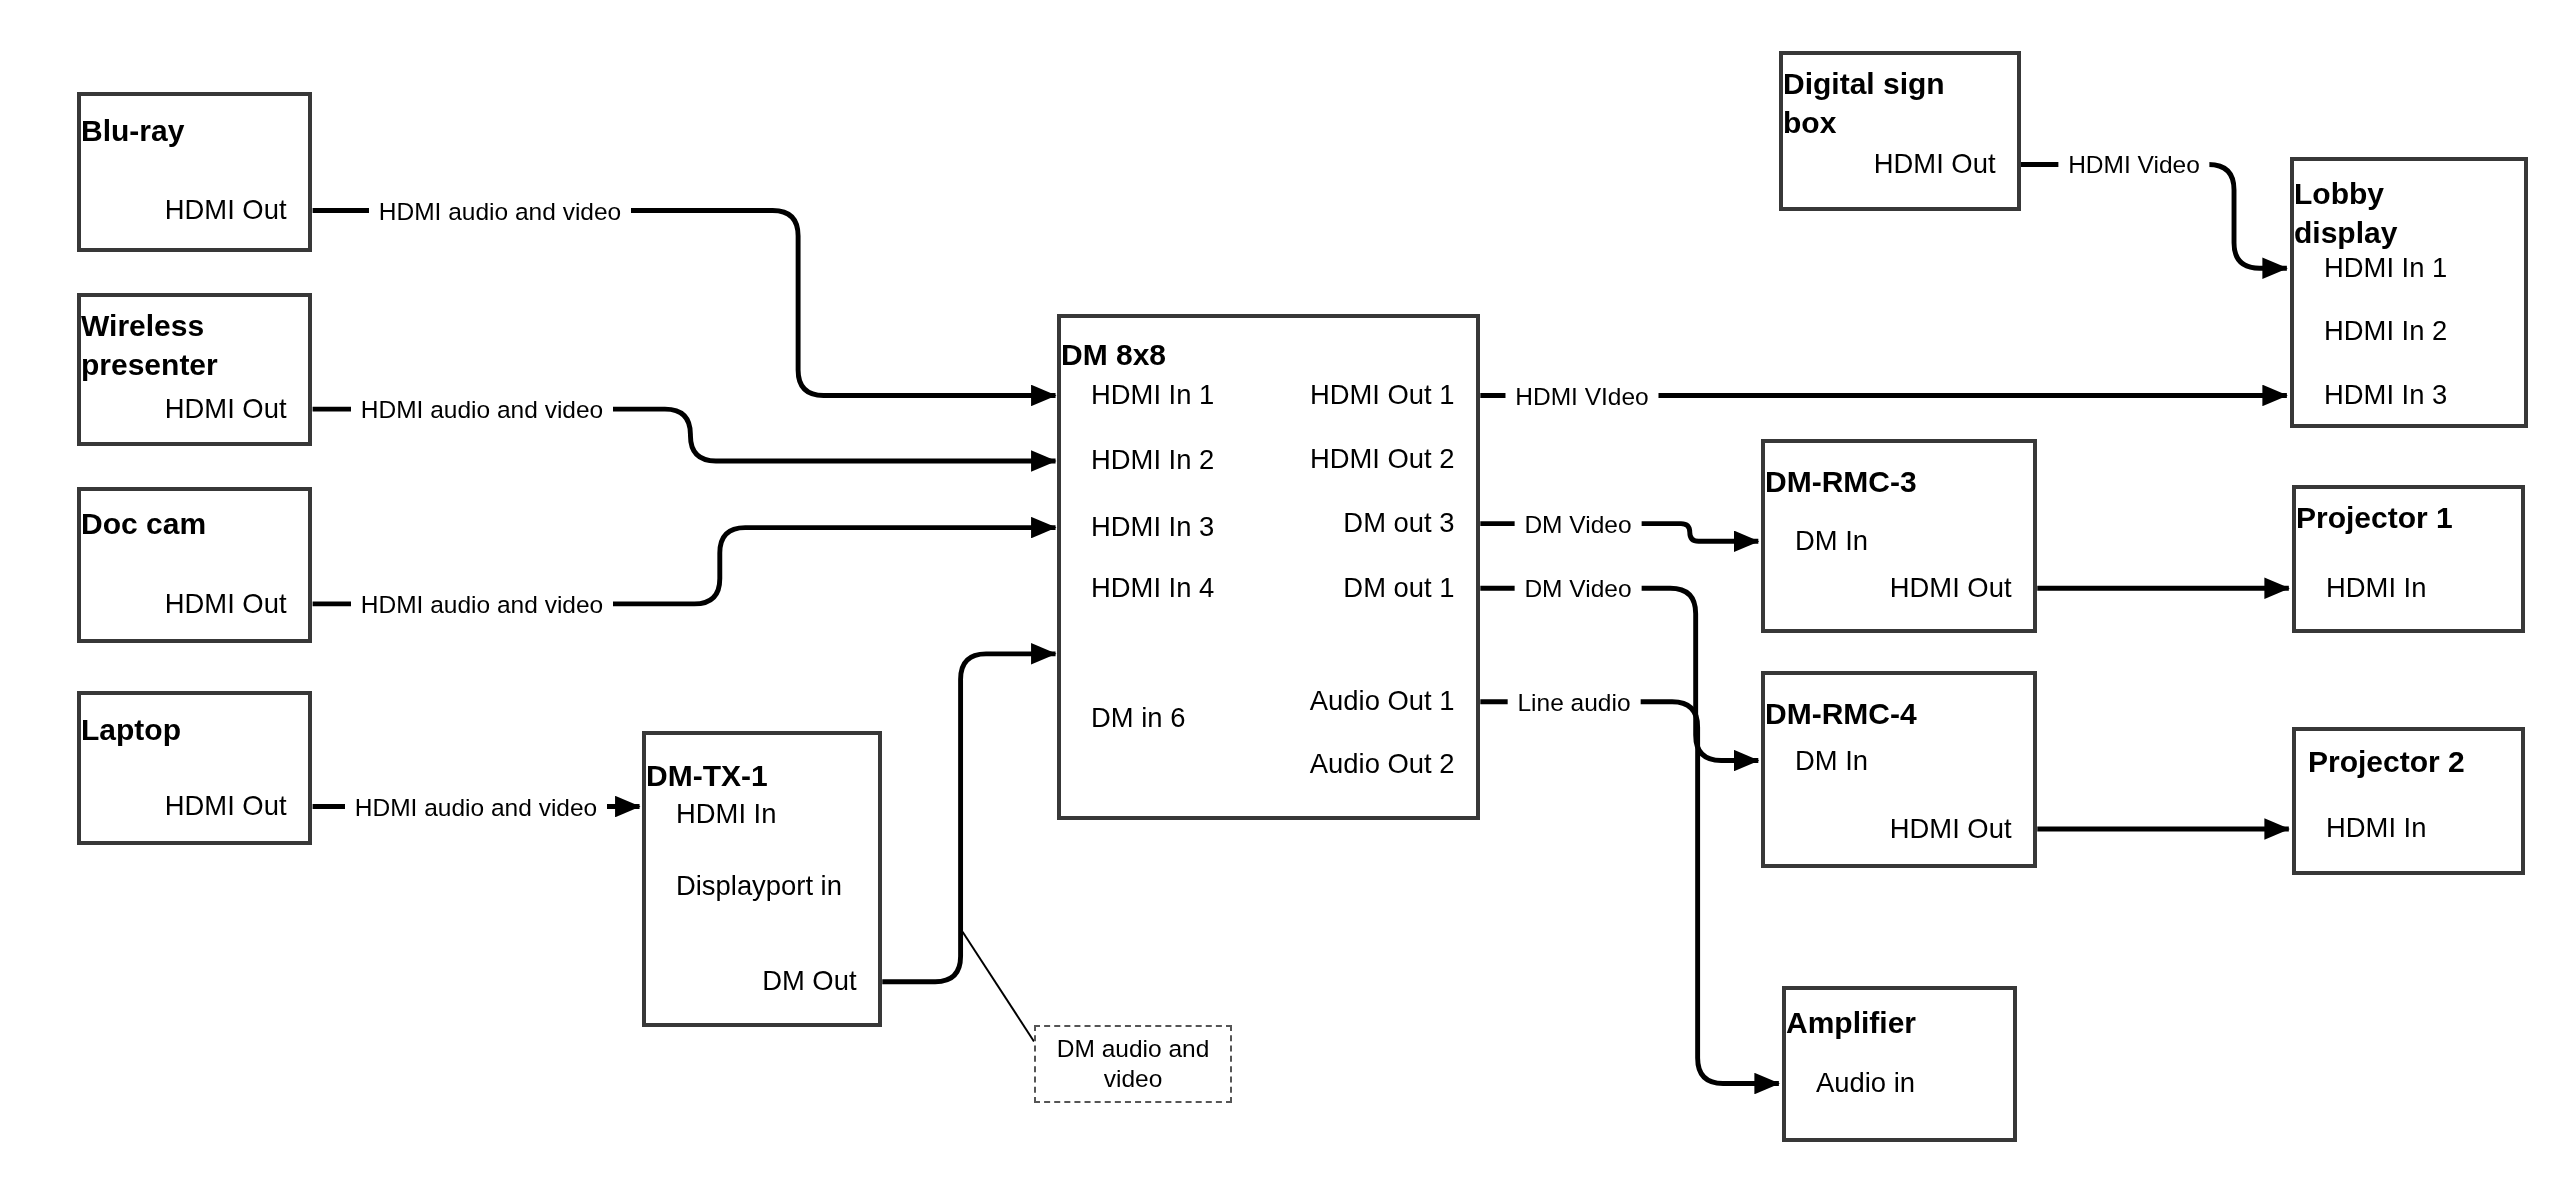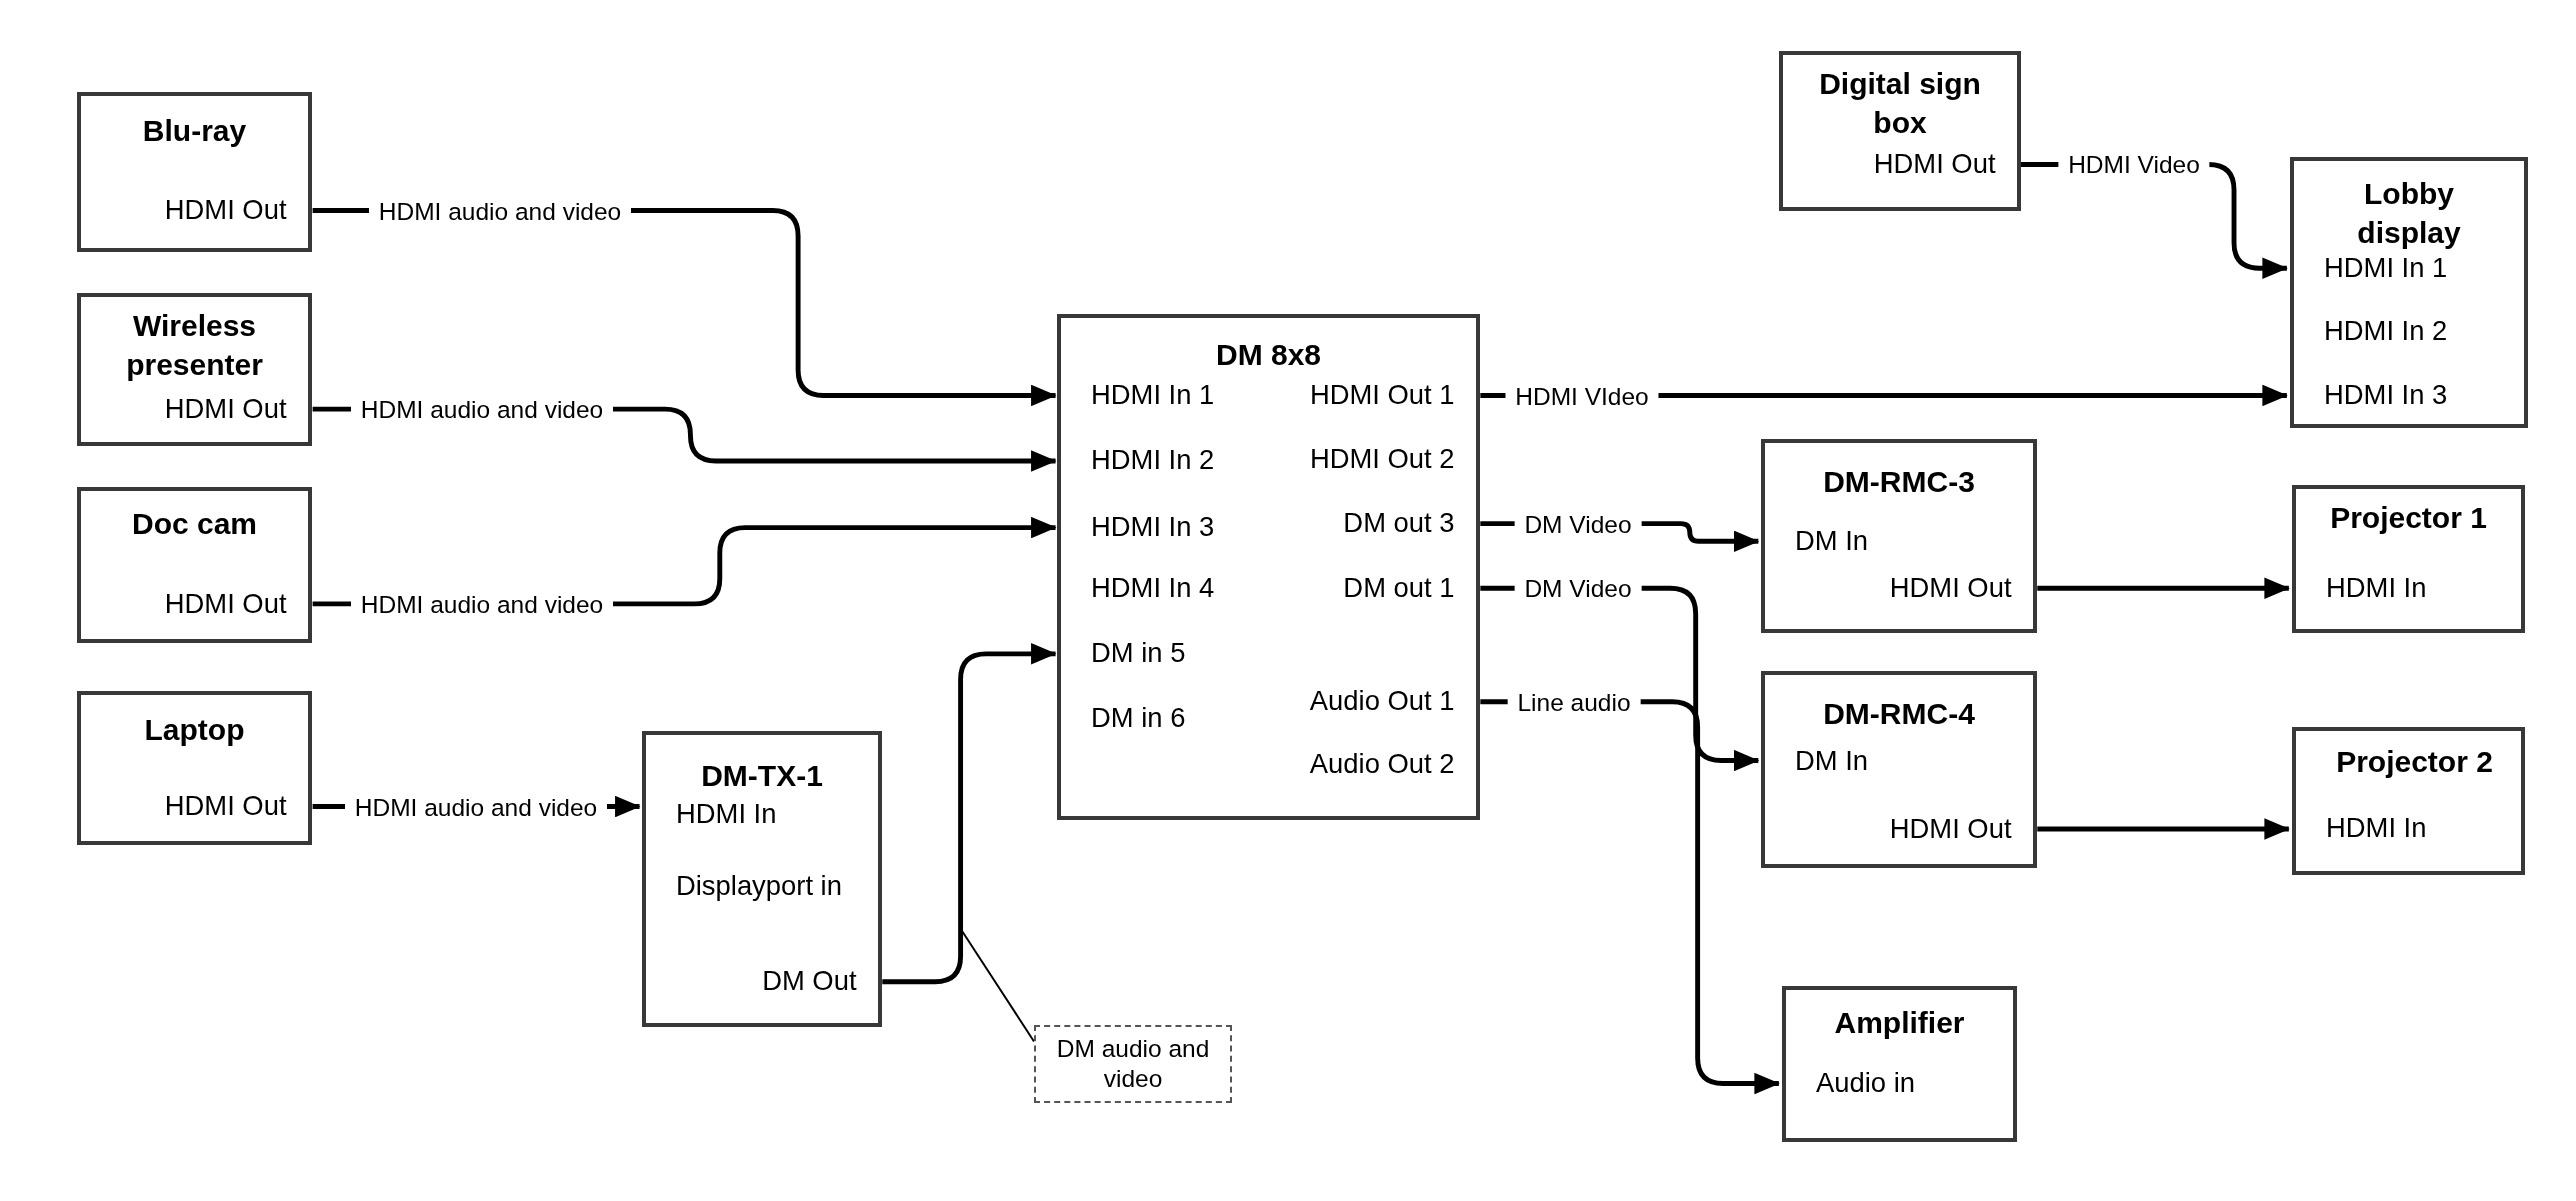--- a/index.html
+++ b/index.html
@@ -13,21 +13,20 @@
   }
   #wires{position:absolute;left:0;top:0;width:2576px;height:1201px;}
   .node{
     position:absolute;
     border:4.9px solid #383838;
     background:#ffffff;
     box-sizing:border-box;
   }
   .node-title{
     position:absolute;left:0;right:0;
-    text-align:center;
     font-weight:bold;
     font-size:30px;line-height:39px;
     white-space:nowrap;
   }
   .node-title span{display:block;}
   .port{
     position:absolute;left:0;right:0;
     font-size:27.4px;line-height:33px;
     white-space:nowrap;
   }
@@ -110,21 +109,20 @@
       <div class="port right" style="top: 229px;">DM Out</div>
     </div>
     <div class="node" style="left: 1057px; top: 314px; width: 423px; height: 506px;">
       <div class="node-title" style="top: 16.6px;">
         <span>DM 8x8</span>
       </div>
       <div class="port left" style="top: 60px;">HDMI In 1</div>
       <div class="port left" style="top: 125px;">HDMI In 2</div>
       <div class="port left" style="top: 192px;">HDMI In 3</div>
       <div class="port left" style="top: 253px;">HDMI In 4</div>
-      <div class="port left" style="top: 318px;">DM in 5</div>
       <div class="port left" style="top: 383px;">DM in 6</div>
       <div class="port right" style="top: 60px;">HDMI Out 1</div>
       <div class="port right" style="top: 124px;">HDMI Out 2</div>
       <div class="port right" style="top: 188px;">DM out 3</div>
       <div class="port right" style="top: 253px;">DM out 1</div>
       <div class="port right" style="top: 366px;">Audio Out 1</div>
       <div class="port right" style="top: 429px;">Audio Out 2</div>
     </div>
     <div class="node" style="left: 1779px; top: 51px; width: 242px; height: 160px;">
       <div class="node-title" style="top: 8.8px;">

